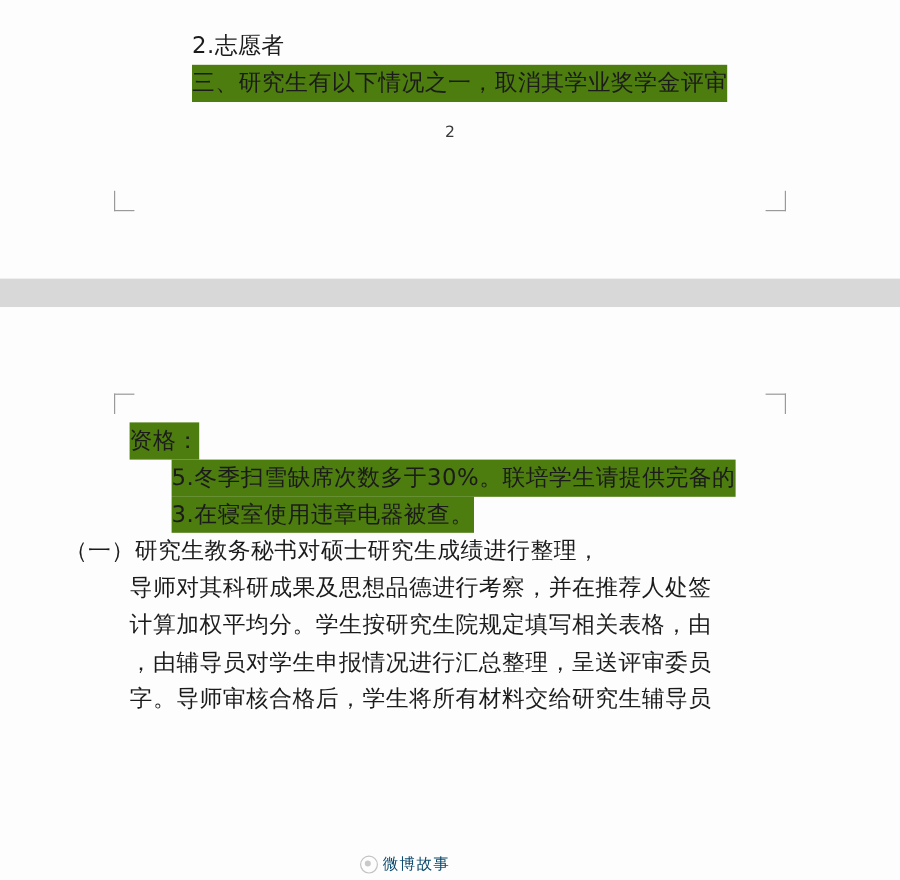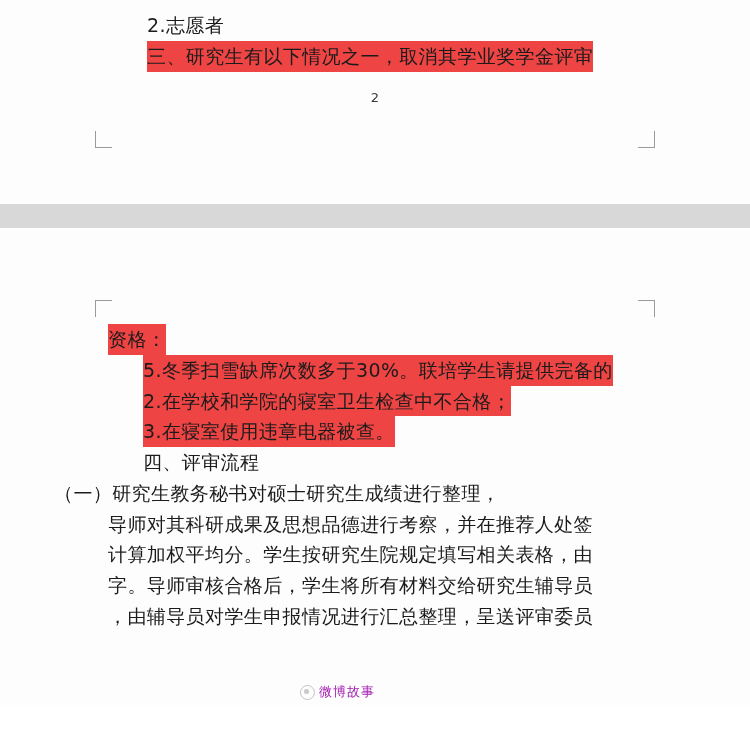--- a/index.html
+++ b/index.html
@@ -14,22 +14,22 @@
     overflow: hidden;
     position: relative;
   }
   .page {
     position: relative;
     background: #fdfdfd;
     width: 750px;
     box-sizing: border-box;
   }
   .page-one {
-    height: 204px;
-    padding: 4px;
+    height: 232px;
+    padding: 17px;
   }
   .gap-band {
     height: 24px;
     background: #d8d8d8;
     width: 750px;
   }
   .page-two {
     height: 477px;
   }
   .doc-body {
@@ -39,21 +39,21 @@
     letter-spacing: 0.4px;
   }
   .line {
     white-space: pre;
     padding-left: 108px;
     padding-right: 18px;
   }
   .line.ind1 { padding-left: 143px; }
   .line.ind2 { padding-left: 54px; }
   .hl-line {
-    background: #ef4444;
+    background: #4d7c0f;
     display: inline-block;
   }
   .page-number {
     text-align: center;
     font-size: 13px;
     color: #3a3a3a;
     margin-top: 18px;
     padding-left: 0;
   }
   
@@ -70,21 +70,21 @@
   .p1-br { right: 95px; bottom: 56px; }
   .p2-tl { left: 95px; top: 72px; }
   .p2-tr { right: 95px; top: 72px; }
   .p1-top { padding-top: 6px; }
   .p2-top { padding-top: 96px; }
   .watermark {
     position: absolute;
     left: 300px;
     bottom: 4px;
     font-size: 13px;
-    color: #a21caf;
+    color: #0c4a6e;
     letter-spacing: 1px;
     display: flex;
     align-items: center;
     gap: 4px;
   }
   .wm-logo {
     width: 13px;
     height: 13px;
     border-radius: 50%;
     border: 1.4px solid #c3c3c3;
@@ -124,27 +124,25 @@
 </div>
 
 <div class="gap-band"></div>
 
 <div class="page page-two">
   <div class="crop tl p2-tl"></div>
   <div class="crop tr p2-tr"></div>
   <div class="doc-body p2-top">
     <div class="line"><span class="hl-line">资格：</span></div>
     <div class="line ind1"><span class="hl-line">5.冬季扫雪缺席次数多于30%。联培学生请提供完备的</span></div>
-    <div class="line ind1"><span class="hl-line">2.在学校和学院的寝室卫生检查中不合格；</span></div>
     <div class="line ind1"><span class="hl-line">3.在寝室使用违章电器被查。</span></div>
-    <div class="line ind1"><span>四、评审流程</span></div>
     <div class="line ind2"><span>（一）研究生教务秘书对硕士研究生成绩进行整理，</span></div>
     <div class="line"><span>导师对其科研成果及思想品德进行考察，并在推荐人处签</span></div>
     <div class="line"><span>计算加权平均分。学生按研究生院规定填写相关表格，由</span></div>
+    <div class="line"><span>，由辅导员对学生申报情况进行汇总整理，呈送评审委员</span></div>
     <div class="line"><span>字。导师审核合格后，学生将所有材料交给研究生辅导员</span></div>
-    <div class="line"><span>，由辅导员对学生申报情况进行汇总整理，呈送评审委员</span></div>
   </div>
   <div class="fade-bottom"></div>
   <div class="watermark">
     <span class="wm-logo"></span>
     <span>微博故事</span>
   </div>
 </div>
 
 </body></html>

